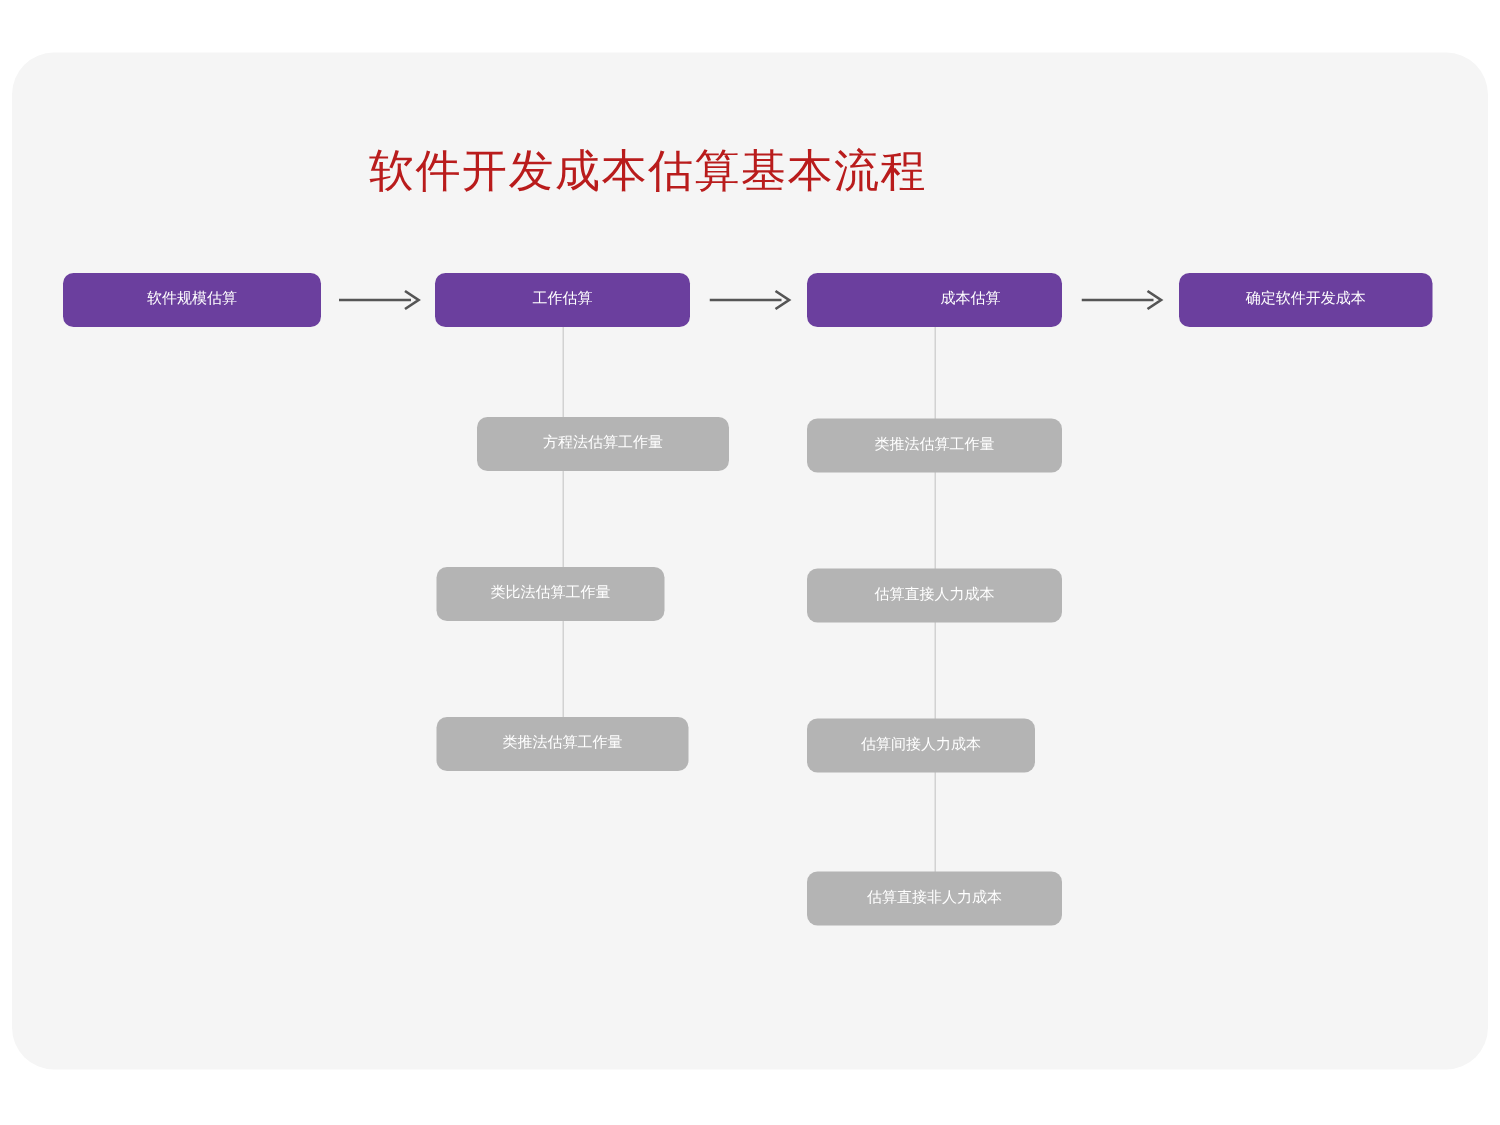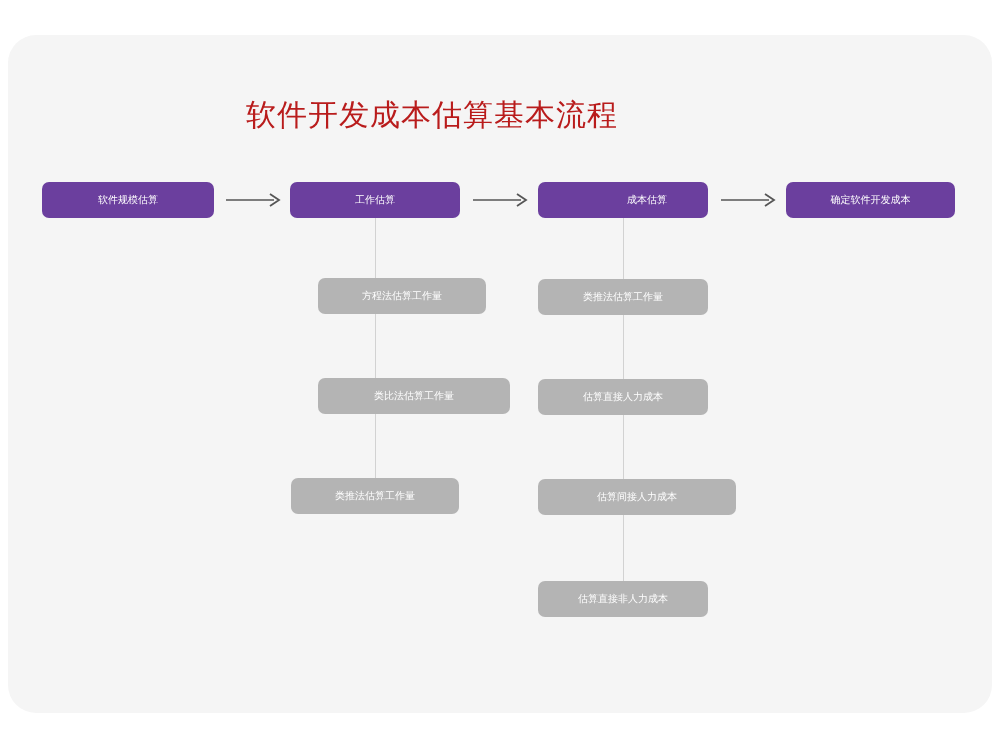--- a/index.html
+++ b/index.html
@@ -65,27 +65,27 @@
   }
 
   
   #node-p0 { left: 42px;  top: 182px; width: 172px; }
   #node-p1 { left: 290px; top: 182px; width: 170px; }
   #node-p2 { left: 538px; top: 182px; width: 170px; padding-left: 48px; }
   #node-p3 { left: 786px; top: 182px; width: 169px; }
 
   
   #node-a0 { left: 291px; top: 278px; width: 168px; margin-left: 27px; }
-  #node-a1 { left: 291px; top: 378px; width: 192px; margin-left: 27px; }
+  #node-a1 { left: 291px; top: 378px; width: 152px; }
   #node-a2 { left: 291px; top: 478px; width: 168px; }
 
   
   #node-b0 { left: 538px; top: 279px; width: 170px; }
   #node-b1 { left: 538px; top: 379px; width: 170px; }
-  #node-b2 { left: 538px; top: 479px; width: 198px; }
+  #node-b2 { left: 538px; top: 479px; width: 152px; }
   #node-b3 { left: 538px; top: 581px; width: 170px; }
 
   
   .arrow-h {
     position: absolute;
     top: 192px;
     width: 58px;
     height: 16px;
   }
   #arrow-0 { left: 226px; }

